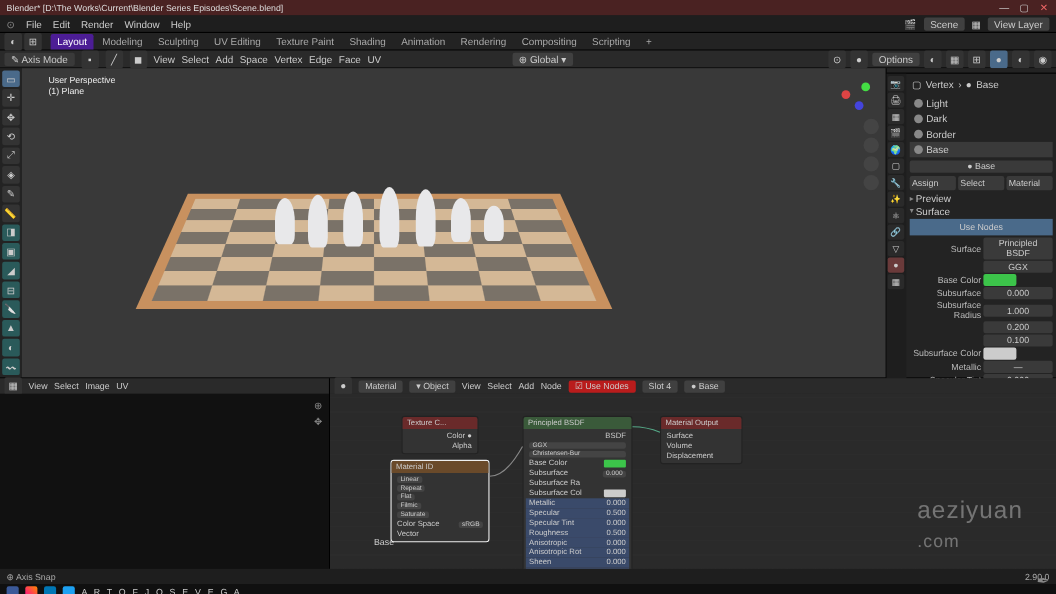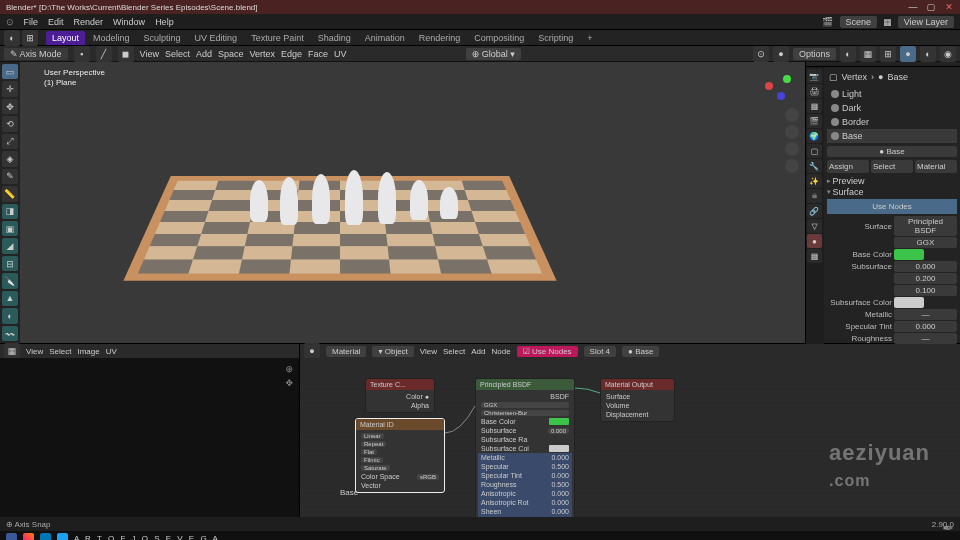--- a/index.html
+++ b/index.html
@@ -71,21 +71,21 @@
 .nh-orange { background: #6a4a2a; }
 .nh-green { background: #3a5a3a; }
 .node-body { padding: 2px; }
 .node-row { display: flex; justify-content: space-between; padding: 1px 3px; align-items: center; }
 .nr-field { background: #444; padding: 0 3px; border-radius: 2px; font-size: 6px; }
 .nr-color { width: 20px; height: 7px; border-radius: 1px; }
 .status-bar { height: 14px; background: #1e1e1e; display: flex; align-items: center; padding: 0 6px; color: #aaa; font-size: 8px; }
 .status-right { margin-left: auto; }
 .footer-bar { height: 14px; background: #101010; display: flex; align-items: center; padding: 0 6px; gap: 6px; }
 .social { width: 11px; height: 11px; border-radius: 2px; }
-.watermark { position: absolute; right: 30px; bottom: 48px; color: rgba(255,255,255,0.35); font-size: 22px; font-weight: bold; letter-spacing: 1px; pointer-events: none; }
+.watermark { position: absolute; right: 30px; bottom: 37px; color: rgba(255,255,255,0.35); font-size: 22px; font-weight: normal; letter-spacing: 1px; pointer-events: none; }
 .watermark .dot { font-size: 16px; }
 .feather { position: absolute; right: 6px; bottom: 4px; color: #888; font-size: 14px; }
 </style>
 </head>
 <body>
 
 <div class="titlebar">
   <span class="titlebar-text">Blender* [D:\The Works\Current\Blender Series Episodes\Scene.blend]</span>
   <div class="win-controls">
     <span>—</span>
@@ -349,20 +349,24 @@
           </div>
         <div class="prop-row">
             <span class="prop-label">Base Color</span>
             <span class="color-field" style="background:#3cc44a"></span>
           </div>
         <div class="prop-row">
             <span class="prop-label">Subsurface</span>
             <span class="prop-field">0.000</span>
           </div>
         <div class="prop-row">
+            <span class="prop-label">Subsurface Radius</span>
+            <span class="prop-field">1.000</span>
+          </div>
+        <div class="prop-row">
             <span class="prop-label"></span>
             <span class="prop-field">0.200</span>
           </div>
         <div class="prop-row">
             <span class="prop-label"></span>
             <span class="prop-field">0.100</span>
           </div>
         <div class="prop-row">
             <span class="prop-label">Subsurface Color</span>
             <span class="color-field" style="background:#ccc"></span>
@@ -404,21 +408,21 @@
   </div>
   <div class="shader-editor">
     <div class="se-header">
       <span class="tool-icon">●</span>
       <span class="pill">Material</span>
       <span class="pill">▾ <span>Object</span></span>
       <span>View</span>
       <span>Select</span>
       <span>Add</span>
       <span>Node</span>
-      <span class="pill" style="background:#be185d">☑ <span>Use Nodes</span></span>
+      <span class="pill" style="background:#b91c1c">☑ <span>Use Nodes</span></span>
       <span class="pill">Slot 4</span>
       <span class="pill">● <span>Base</span></span>
     </div>
     <div class="node-canvas">
       <span style="position:absolute;left:40px;bottom:20px;color:#ccc;font-size:8px">Base</span>
 
       <div class="node" style="left:65px;top:20px;width:70px">
         <div class="node-header nh-red">Texture C...</div>
         <div class="node-body">
           <div class="node-row">

